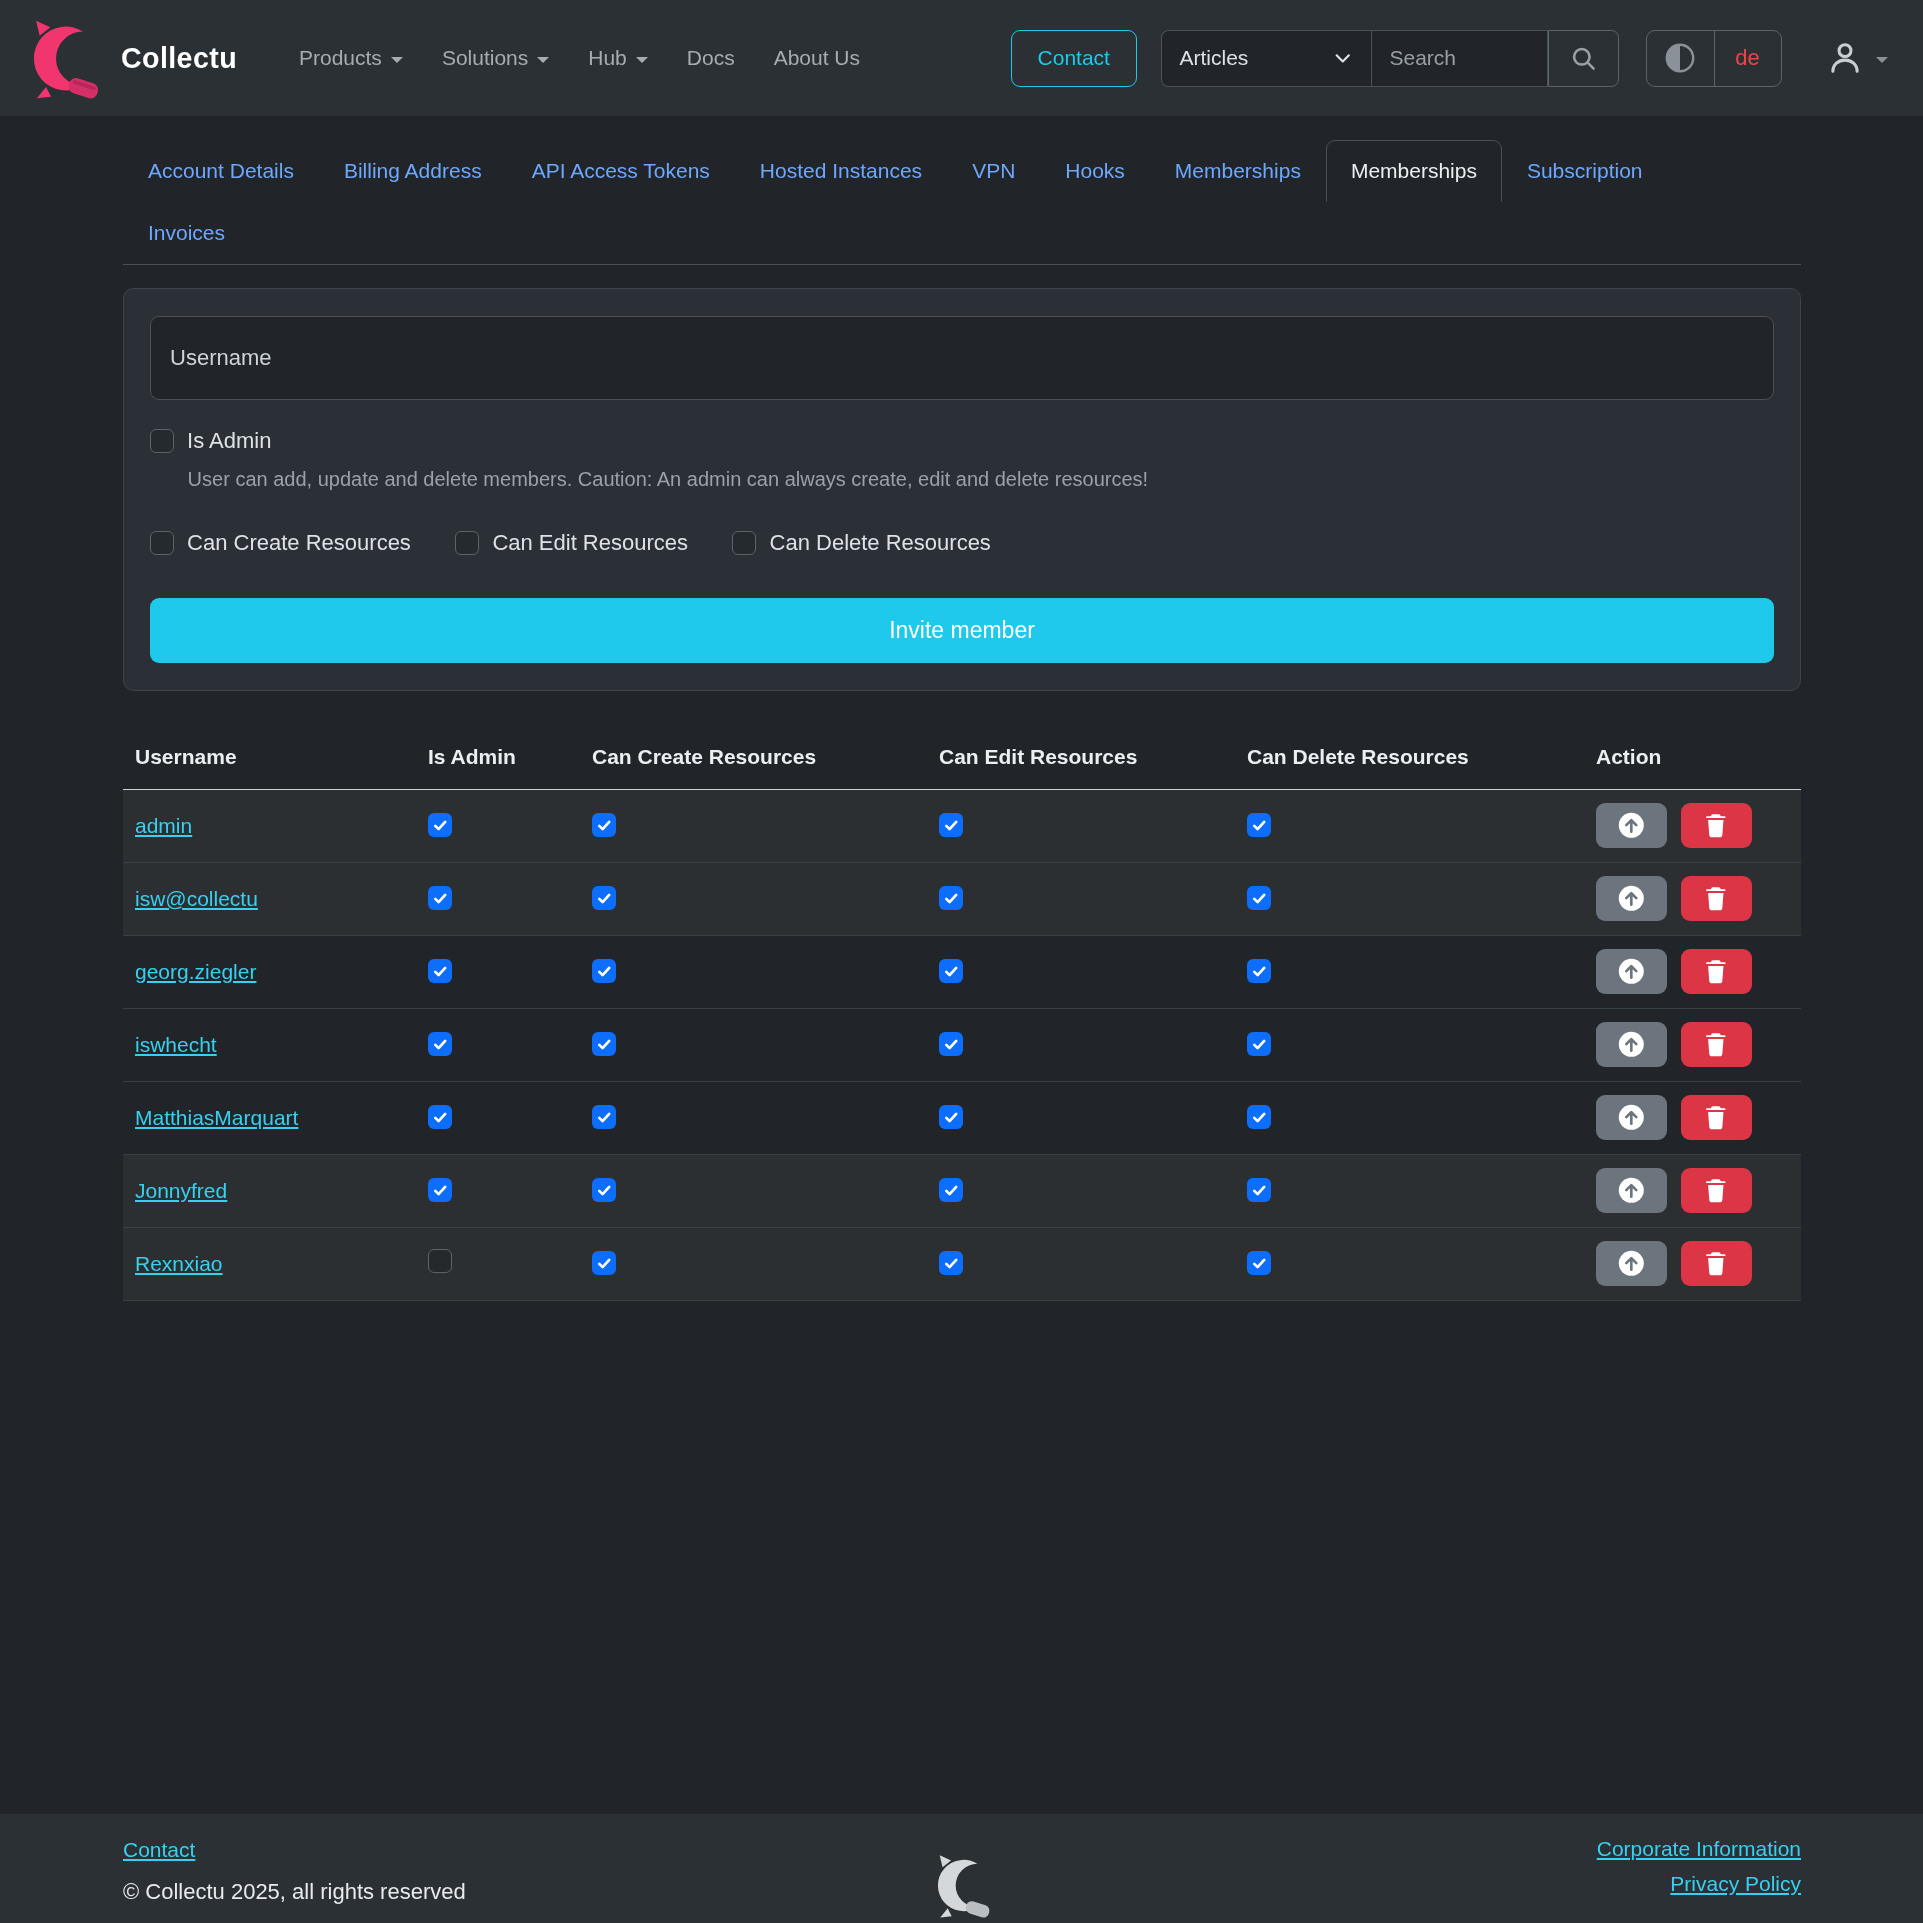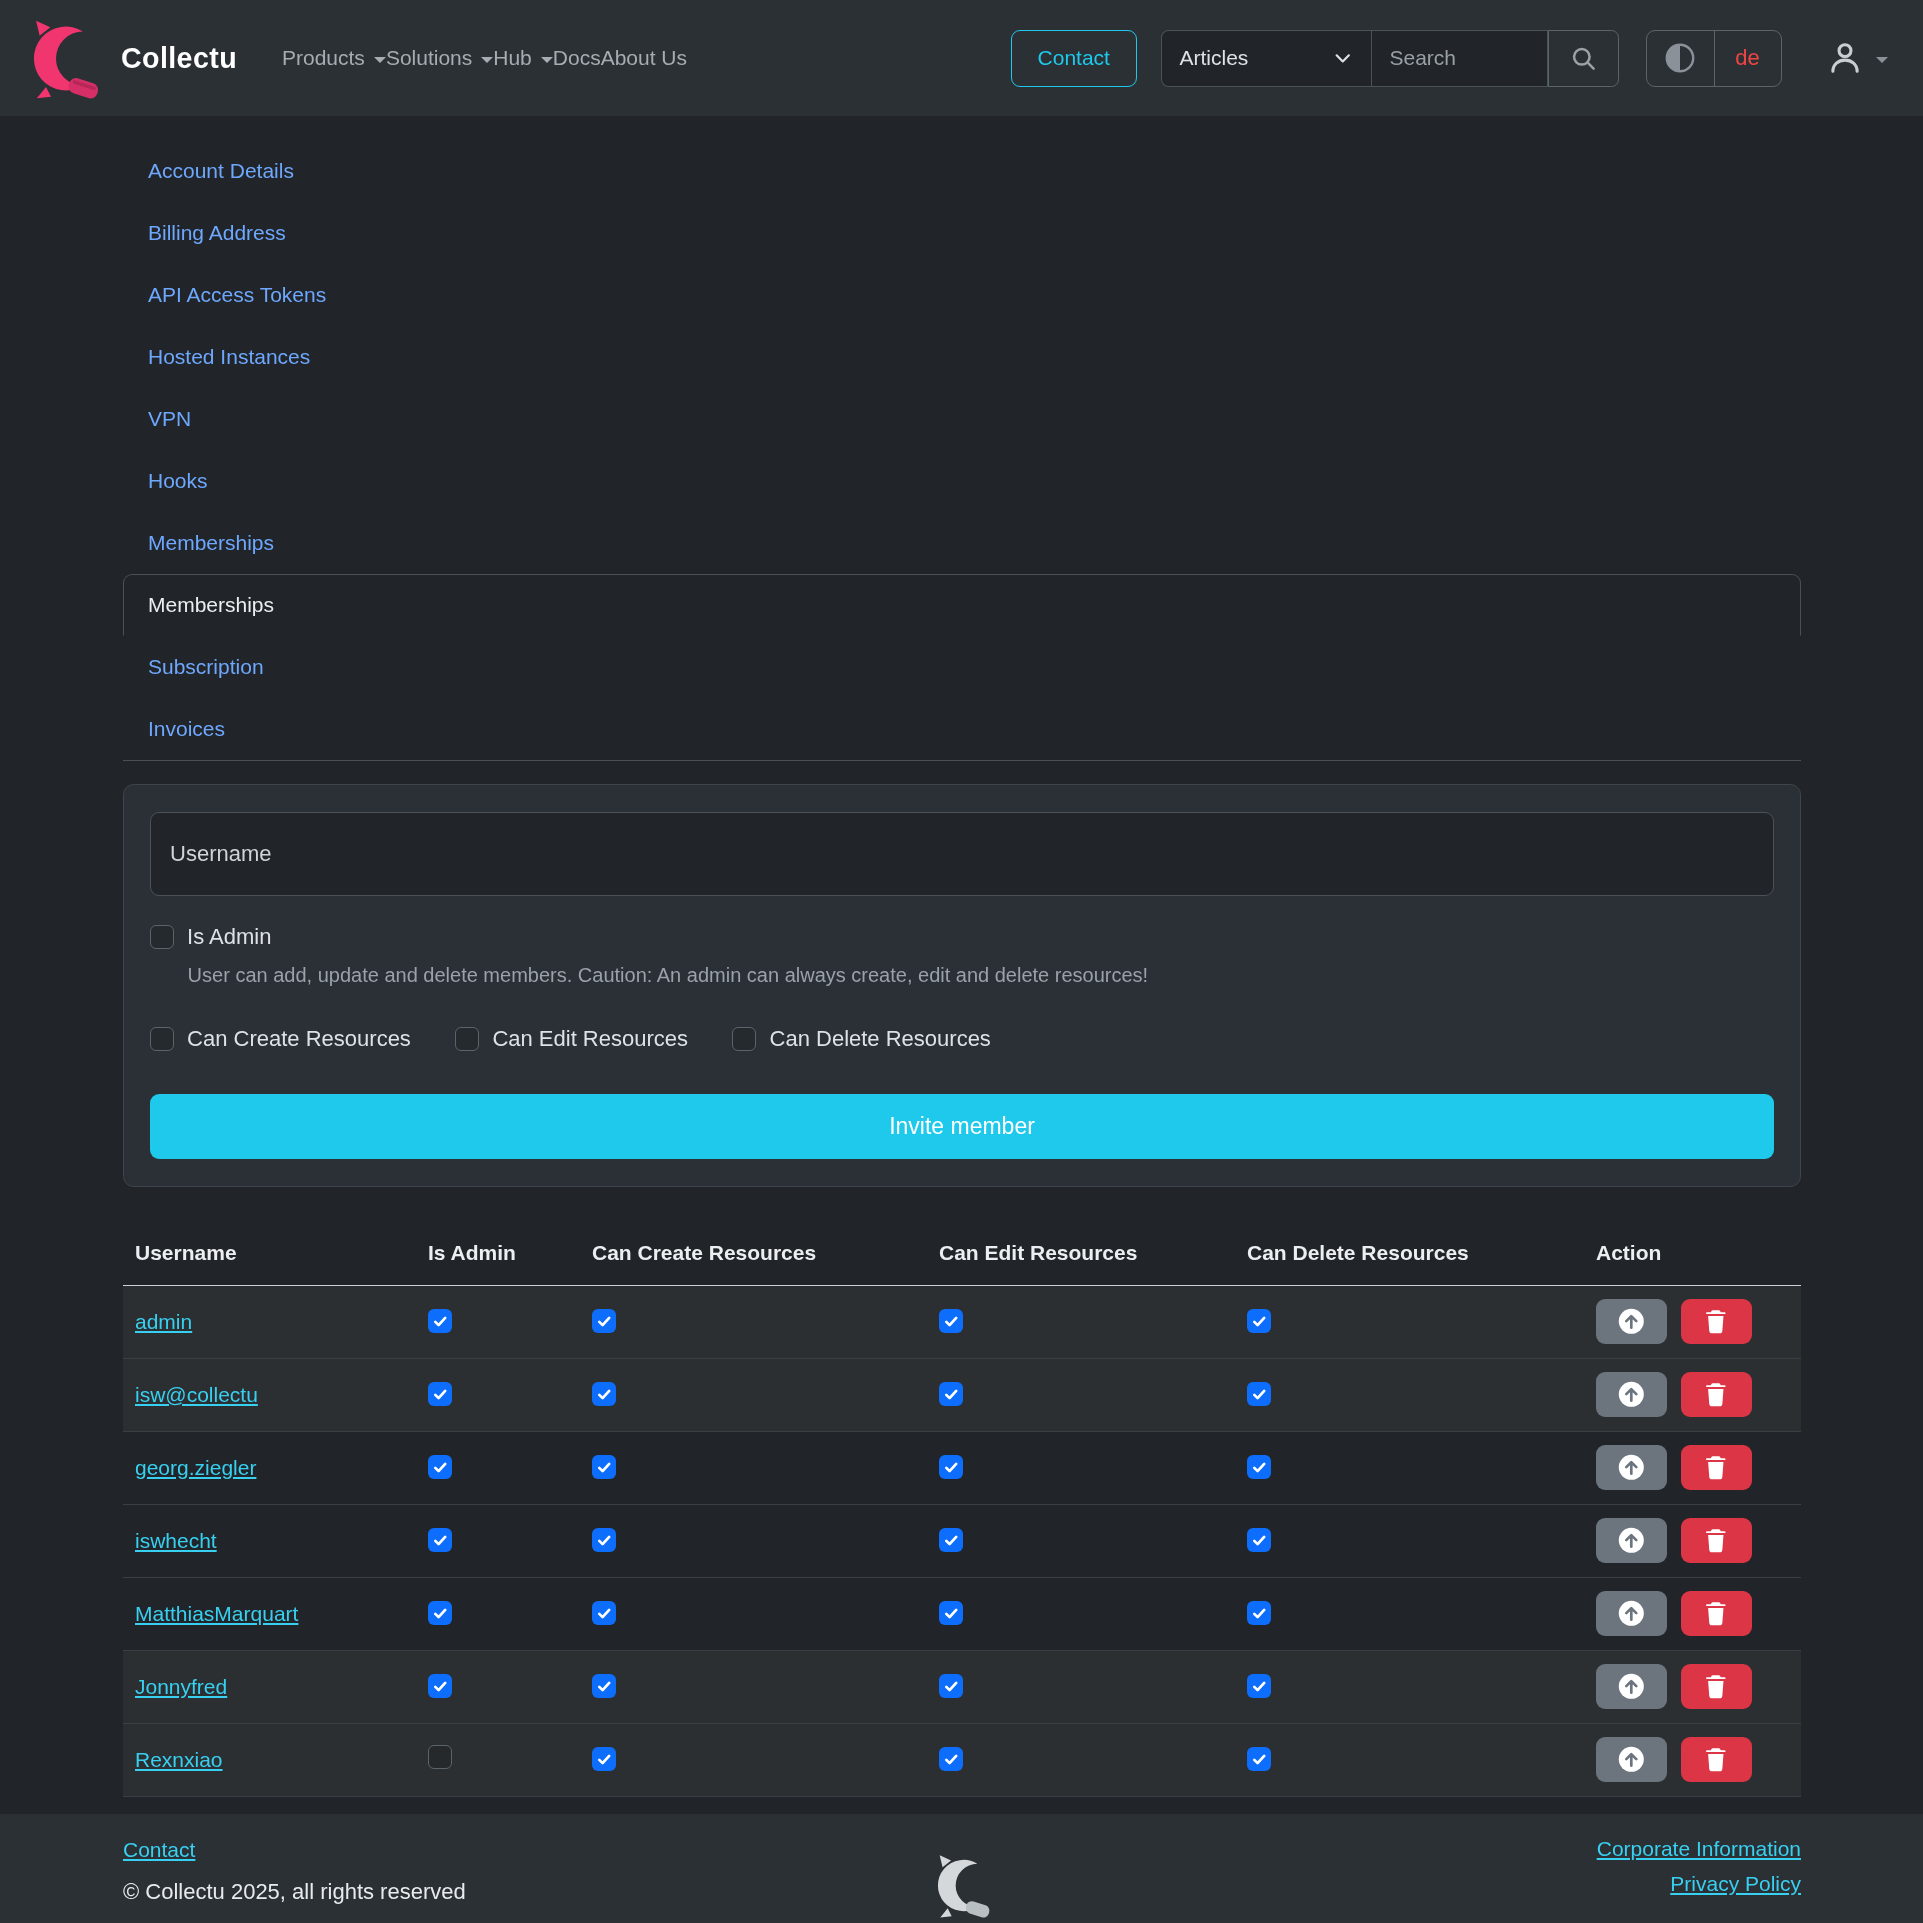--- a/index.html
+++ b/index.html
@@ -10,21 +10,21 @@
     display:flex; flex-direction:column;
   }
   
   .navbar {
     height:116px; background:#2b3035; display:flex; align-items:center;
     padding:0 29px; flex:0 0 auto;
   }
   .brand { display:flex; align-items:center; cursor:pointer; }
   .brand svg { width:71px; height:87px; }
   .brand-text { font-size:28.6px; font-weight:bold; color:#ffffff; margin-left:21px; letter-spacing:0.4px; }
-  .nav-links { display:flex; margin-left:45px; }
+  .nav-links { display:flex; margin-left:62px; gap:39px; }
   .nav-link { font-size:21px; color:#a6acb1; display:flex; align-items:center; cursor:pointer; }
   .caret { display:inline-block; width:0; height:0; border-left:6px solid transparent;
     border-right:6px solid transparent; border-top:6.8px solid #a6acb1; margin-left:9px; margin-top:3px; }
   .nav-right { margin-left:auto; display:flex; align-items:center; }
   .contact-btn {
     background:transparent; border:1.5px solid #1ec9eb; color:#1ec9eb;
     font-size:21px; padding:0 25.6px; height:57px; border-radius:9px; cursor:pointer;
     font-family:inherit;
   }
   .search-group { display:flex; align-items:stretch; margin-left:24px; height:57px; }
@@ -51,21 +51,21 @@
     font-family:inherit;
   }
   .toggle-btn + .toggle-btn { border-left:0.8px solid #5c636a; }
   .toggle-btn svg { width:32px; height:32px; }
   .account-menu { display:flex; align-items:center; margin-left:44px; margin-right:7.5px; cursor:pointer; }
   .account-menu svg { width:38px; height:38px; }
   .account-menu .caret { border-top-color:#8a9199; margin-left:12px; }
   
   .main { flex:1 1 auto; padding:0 123px; }
   .tabs { padding-top:24px; border-bottom:0.8px solid #495057; }
-  .tab-row { display:flex; flex-wrap:nowrap;flex-direction:column; }
+  .tab-row { display:flex; flex-wrap:nowrap; }
   .tab {
     font-size:21px; color:#6ea8fe; padding:18px 24px; cursor:pointer;
     border:0.8px solid transparent; border-radius:9px 9px 0 0; white-space:nowrap;
   }
   .tab.active { color:#eceff2; border-color:#495057 #495057 transparent #495057; background:#212428; }
   
   .card {
     margin-top:22.5px; background:#2b3036; border:0.8px solid #3f454b; border-radius:10.5px;
     padding:27px 25.6px;
   }

